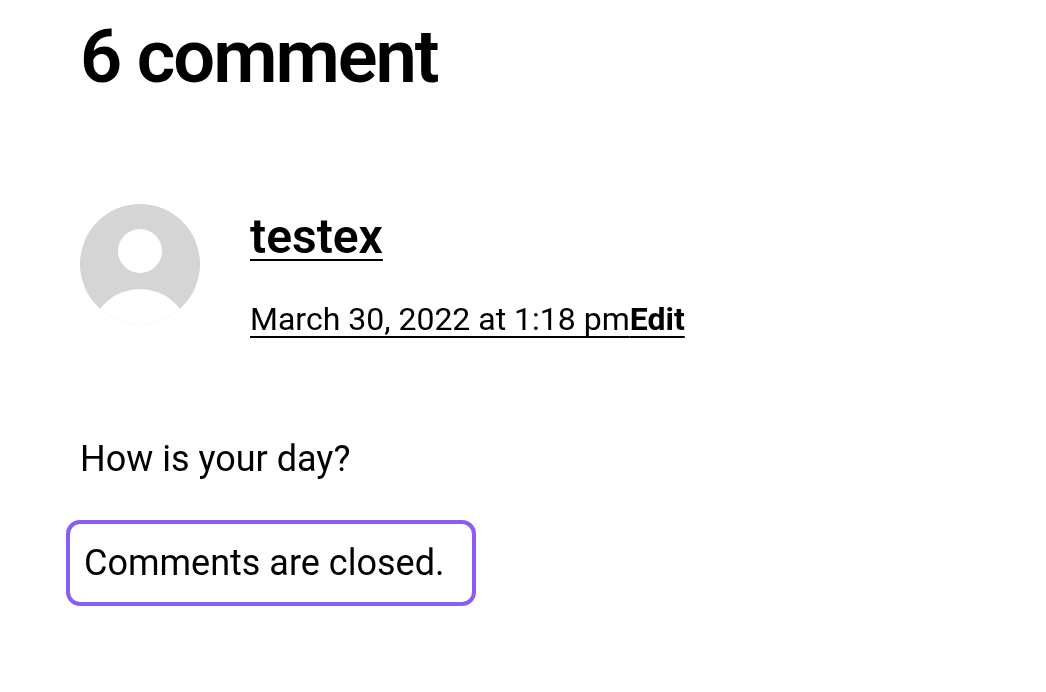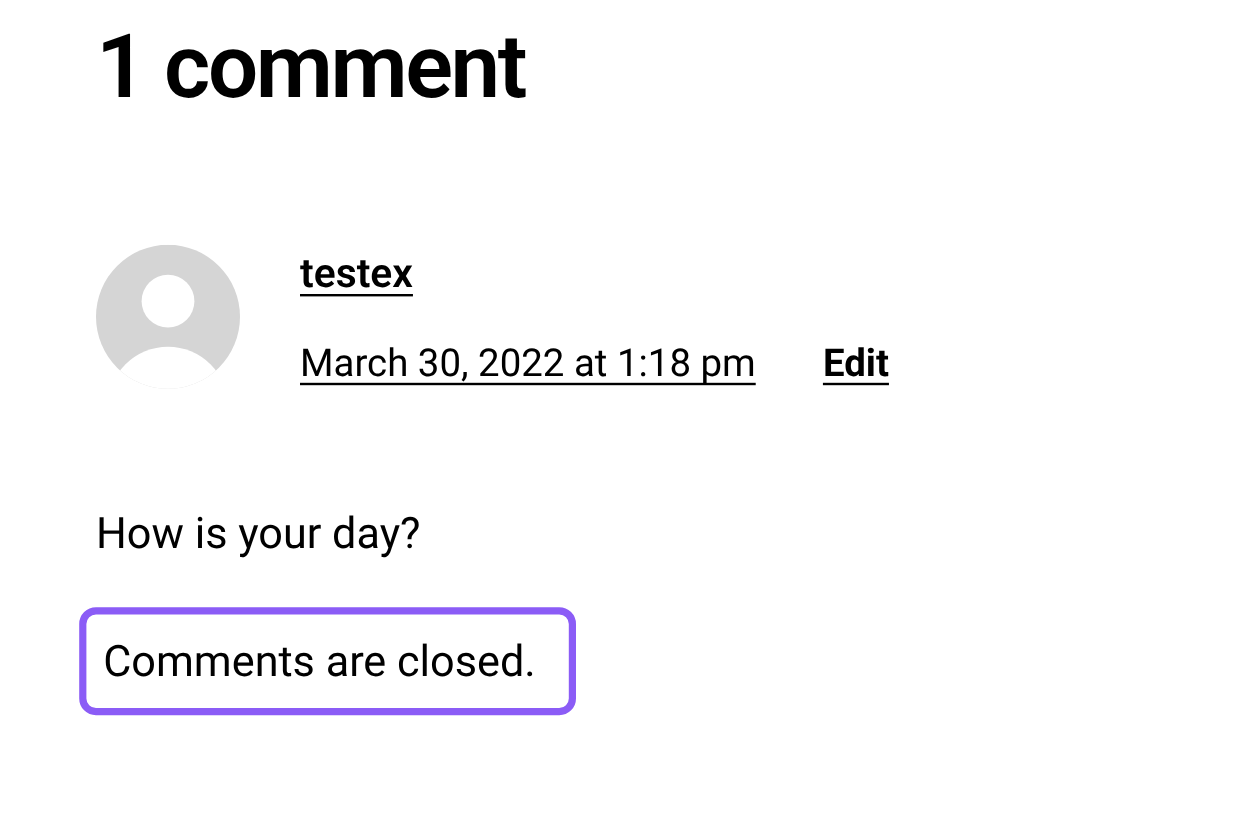--- a/index.html
+++ b/index.html
@@ -37,32 +37,31 @@
       height: 100%;
       display: block;
     }
     .comment-meta {
       display: flex;
       flex-direction: column;
       gap: 35px;
       padding-top: 4px;
     }
     .author-name {
-      font-size: 34px;
+      font-size: 48px;
       font-weight: 600;
       text-decoration: underline;
       text-decoration-thickness: 2px;
       text-underline-offset: 6px;
       color: #000000;
       cursor: pointer;
     }
     .comment-date-row {
       display: flex;
       align-items: center;
-      gap: 56px;
     }
     .comment-date {
       font-size: 32px;
       font-weight: 400;
       text-decoration: underline;
       text-decoration-thickness: 1.5px;
       text-underline-offset: 6px;
       color: #000000;
       cursor: pointer;
     }
@@ -75,34 +74,34 @@
       color: #000000;
       cursor: pointer;
     }
     .comment-body {
       font-size: 36px;
       font-weight: 400;
       margin-bottom: 40px;
     }
     .closed-notice {
       display: inline-block;
-      border: 6px solid #8b5cf6;
+      border: 4px solid #8b5cf6;
       border-radius: 14px;
       padding: 18px 28px 18px 14px;
       font-size: 36px;
       font-weight: 400;
       margin-left: -14px;
     }
   </style>
 </head>
 <body>
 
 
 
-<h2 class="comments-title">1 comment</h2>
+<h2 class="comments-title">6 comment</h2>
 
 <div class="comment-header">
   <div class="avatar">
     <svg viewBox="0 0 120 120">
       <defs>
         <clipPath id="circleClip">
           <circle cx="60" cy="60" r="60"></circle>
         </clipPath>
       </defs>
       <g clip-path="url(#circleClip)">

